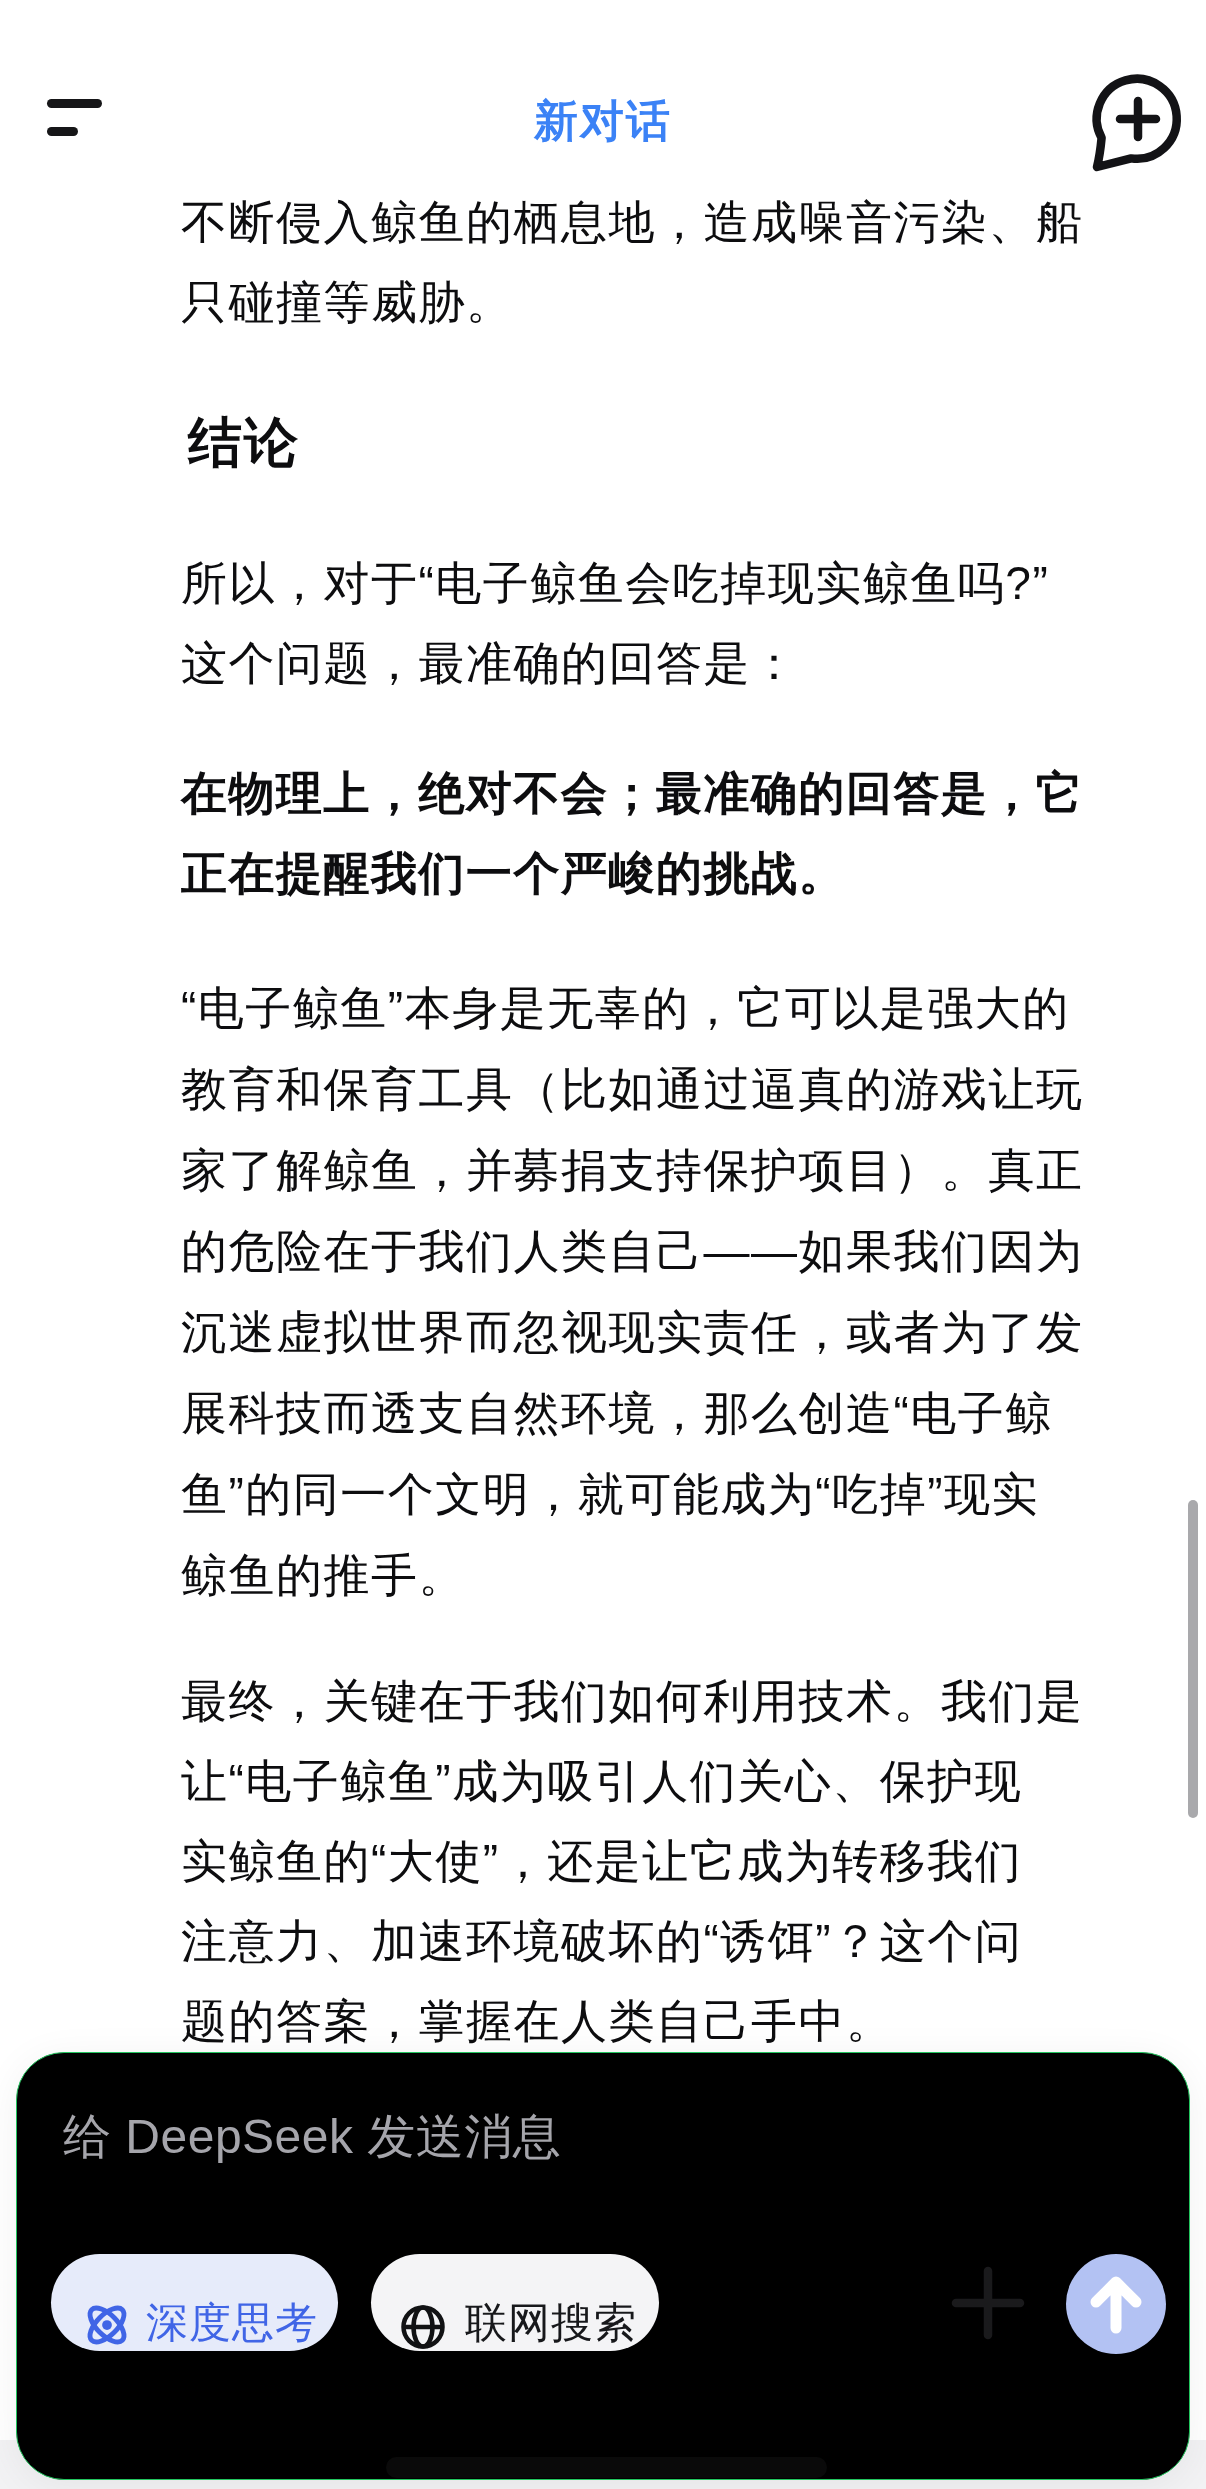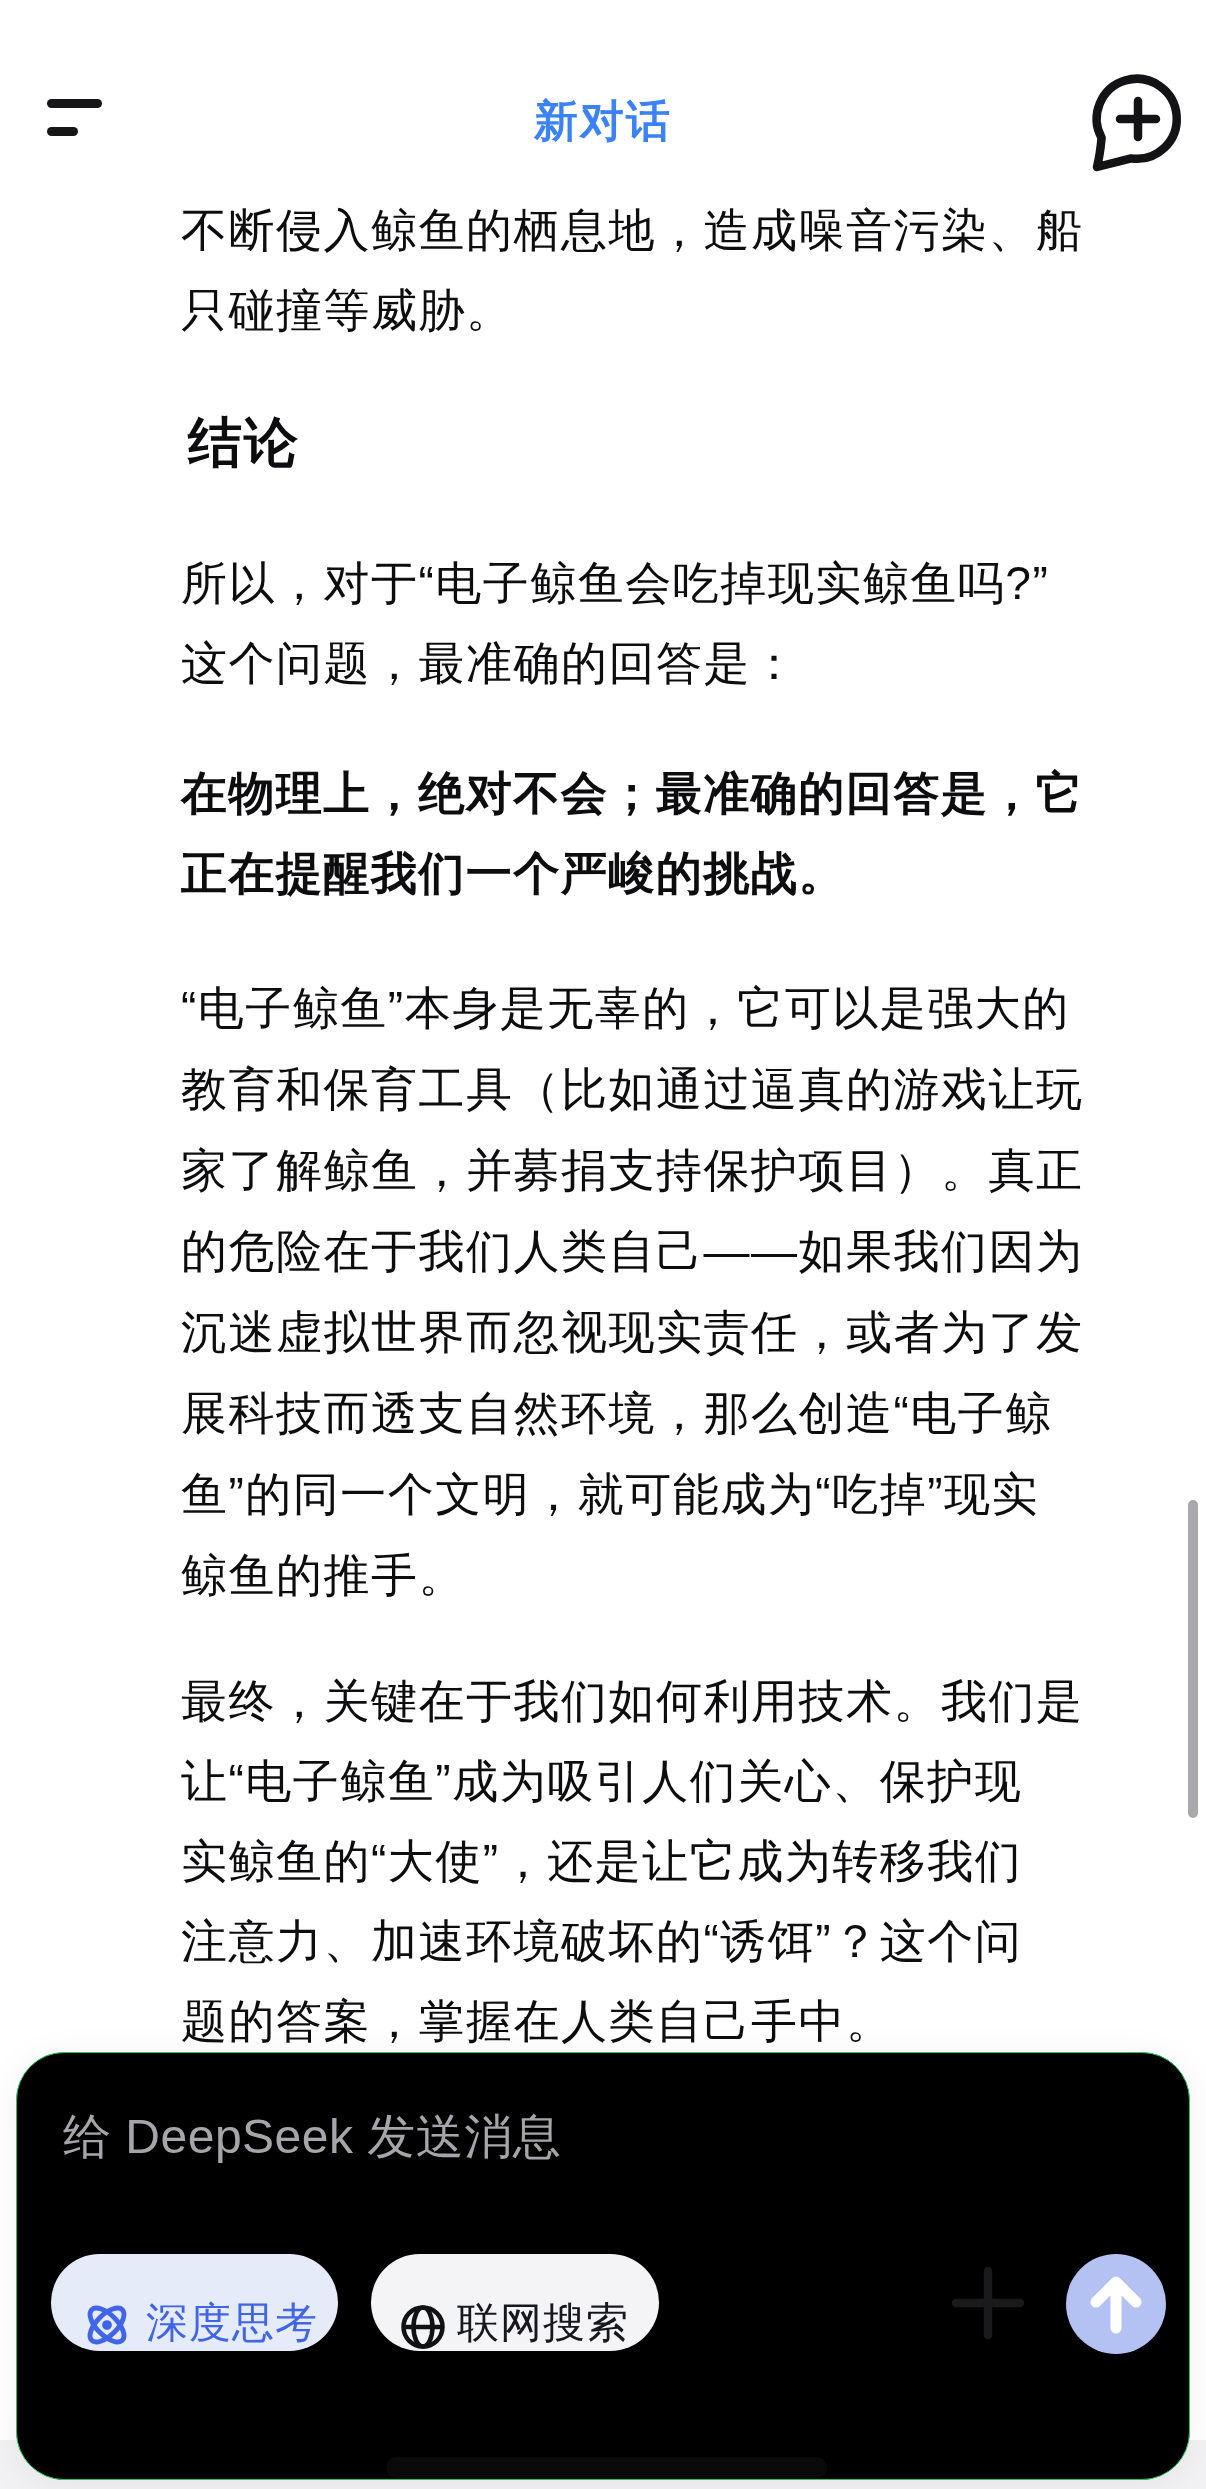--- a/index.html
+++ b/index.html
@@ -18,21 +18,21 @@
     font-size:44px;line-height:58px;font-weight:600;color:#3b82f6;letter-spacing:2px;
   }
   .newchat-btn{position:absolute;left:1084px;top:67px;width:108px;height:108px;background:none;border:none;padding:0;cursor:pointer;}
   
   .blk{position:absolute;left:181px;width:940px;margin:0;color:#0d0d0f;}
   .blk .ln{white-space:nowrap;}
   .body .ln{height:80px;line-height:80px;font-size:46px;letter-spacing:1.5px;}
   .blk4 .ln{height:81px;line-height:81px;}
   .bold .ln{font-weight:700;}
   .heading .ln{height:70px;line-height:70px;font-size:54px;font-weight:700;letter-spacing:2px;}
-  .blk0{top:190px;}
+  .blk0{top:182px;}
   .blk1{top:407px;margin-left:7px;}
   .blk2{top:543px;}
   .blk3{top:753px;}
   .blk4{top:968px;}
   .blk5{top:1661px;}
   .scrollbar{position:absolute;left:1188px;top:1500px;width:10px;height:318px;border-radius:5px;background:#a9a9ac;}
   
   .bottom-strip{position:absolute;left:0;top:2440px;width:1206px;height:49px;background:#f2f2f4;}
   .composer{
     position:absolute;left:16px;top:2052px;width:1174px;height:428px;box-sizing:border-box;
@@ -43,21 +43,21 @@
   .ph{font-size:48px;line-height:60px;color:#a5a5ab;letter-spacing:0.5px;}
   .pill{
     position:absolute;top:201px;height:97px;border:none;border-radius:48.5px;cursor:pointer;
     display:flex;align-items:flex-end;padding:0;font-family:inherit;
   }
   .pill span{font-size:42px;letter-spacing:1px;}
   .pill-think{left:34px;width:287px;background:#e6ebfa;}
   .pill-think span{color:#4065e6;margin-left:13px;font-weight:500;}
   .pill-think svg{margin-left:30px;}
   .pill-search{left:354px;width:288px;background:#f4f4f6;}
-  .pill-search span{color:#17181b;margin-left:10px;font-weight:500;}
+  .pill-search span{color:#17181b;margin-left:18px;font-weight:500;}
   .pill-search svg{margin-left:28px;}
   .plus-btn{position:absolute;left:924px;top:203px;width:94px;height:94px;background:none;border:none;padding:0;cursor:pointer;}
   .send-btn{
     position:absolute;left:1049px;top:201px;width:100px;height:100px;border:none;border-radius:50%;
     background:#b3c2f3;padding:0;cursor:pointer;
   }
   .home-bar{position:absolute;left:386px;top:2457px;width:441px;height:21px;border-radius:10.5px;background:#0a0a0a;}
 </style>
 </head>
 <body>

